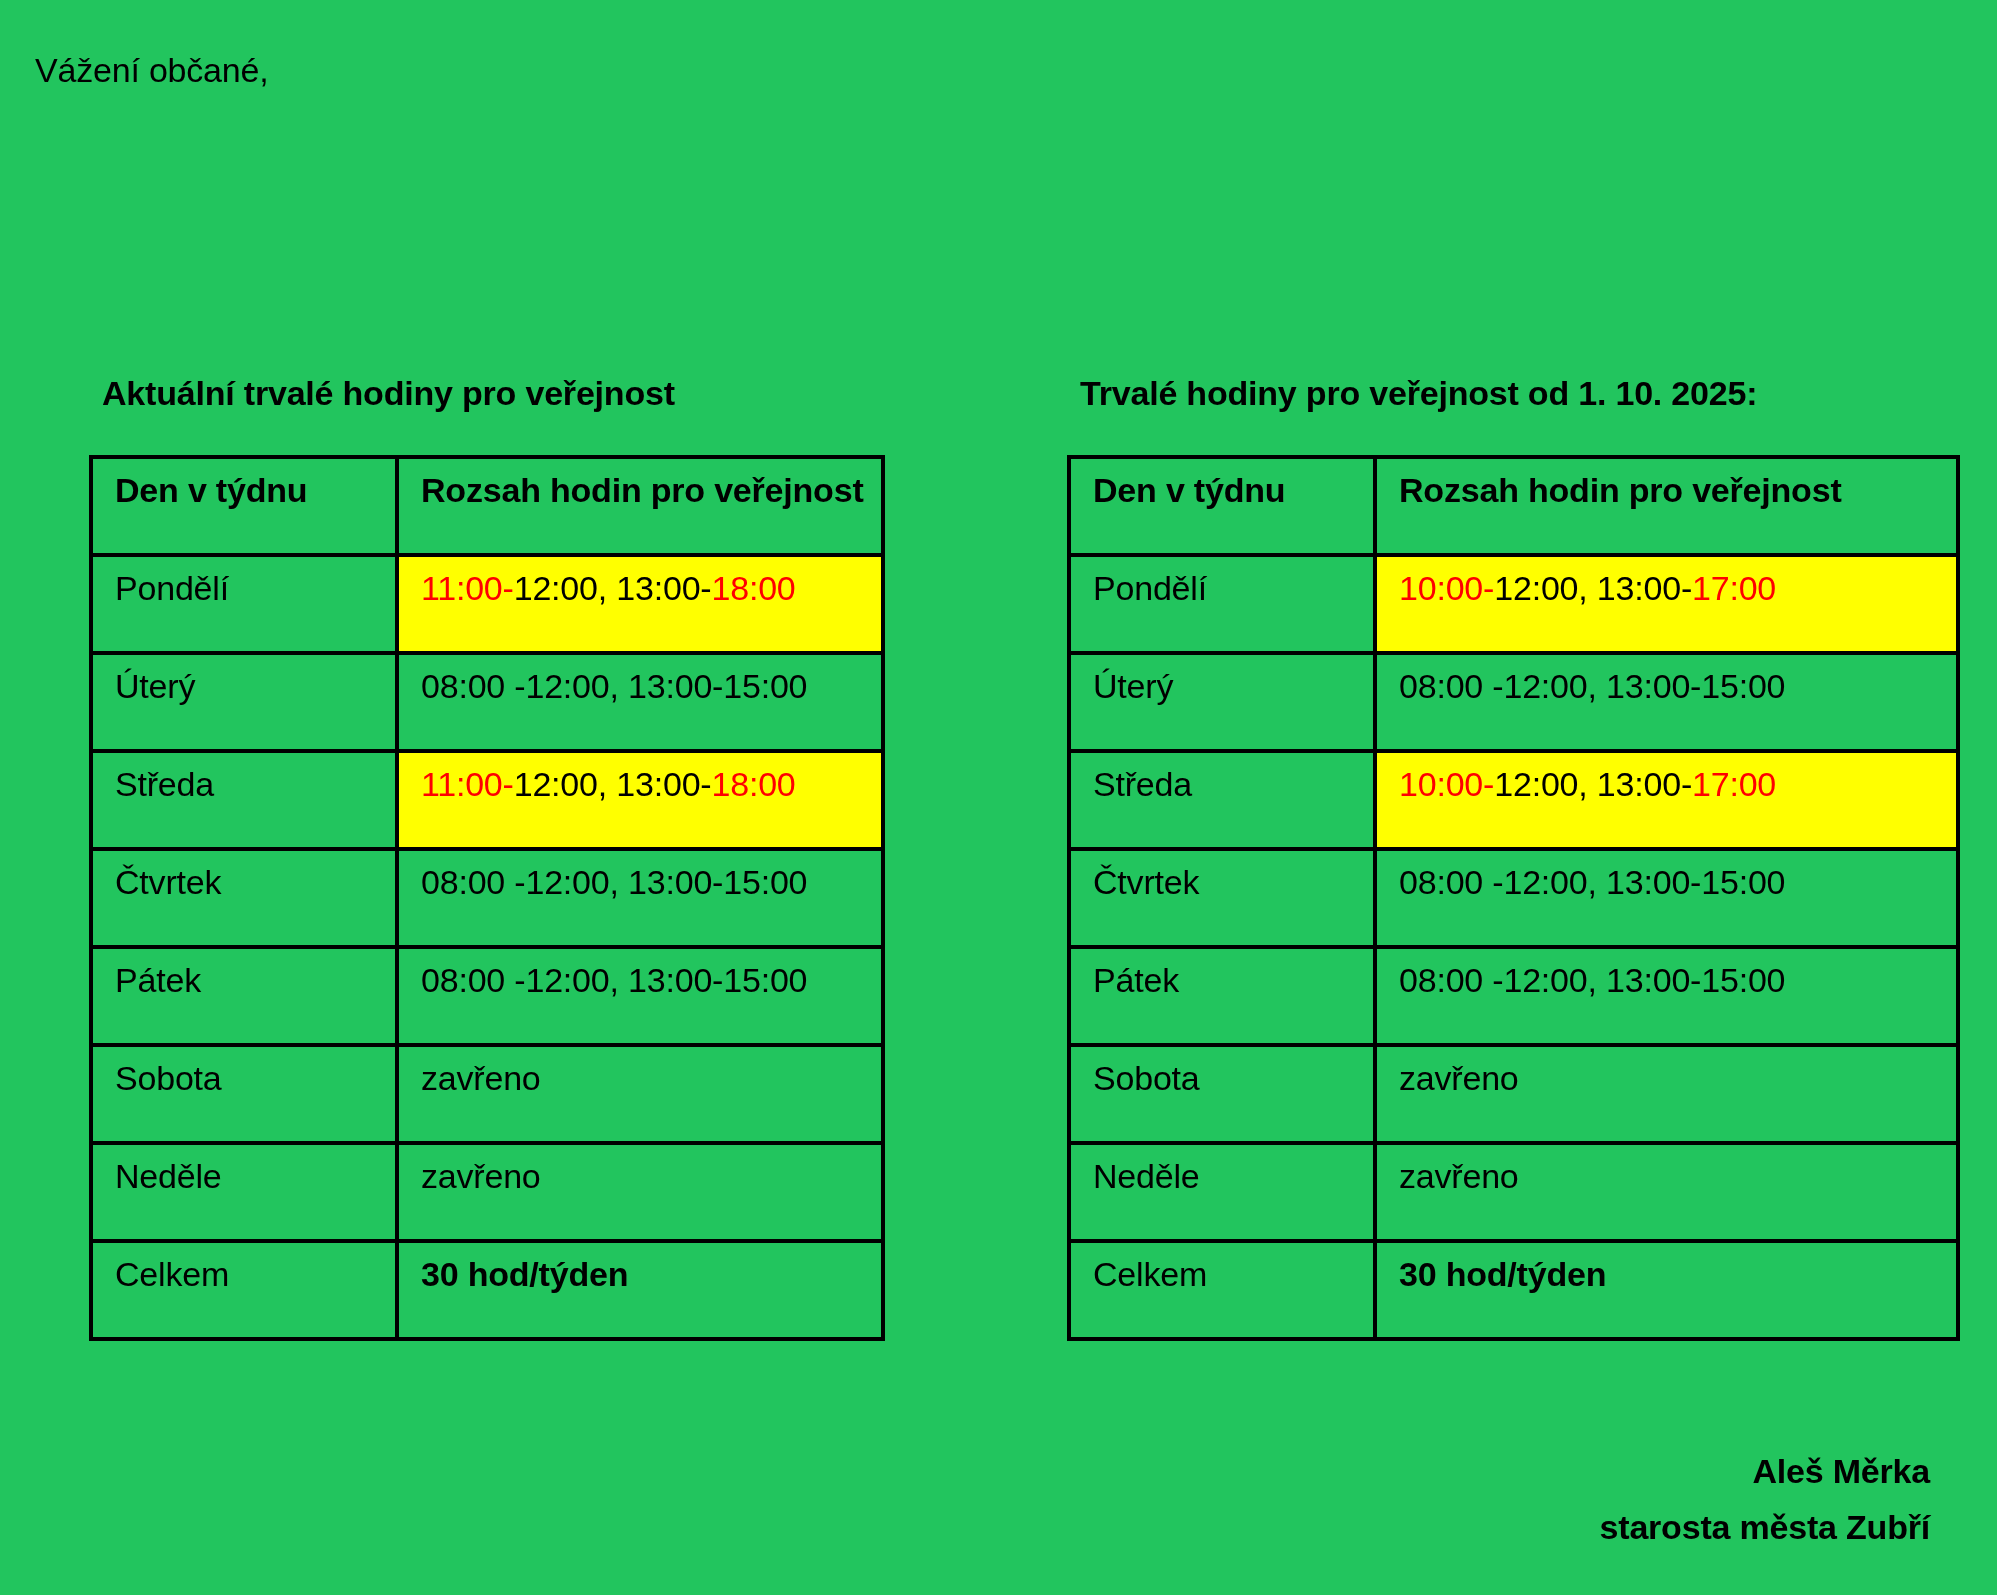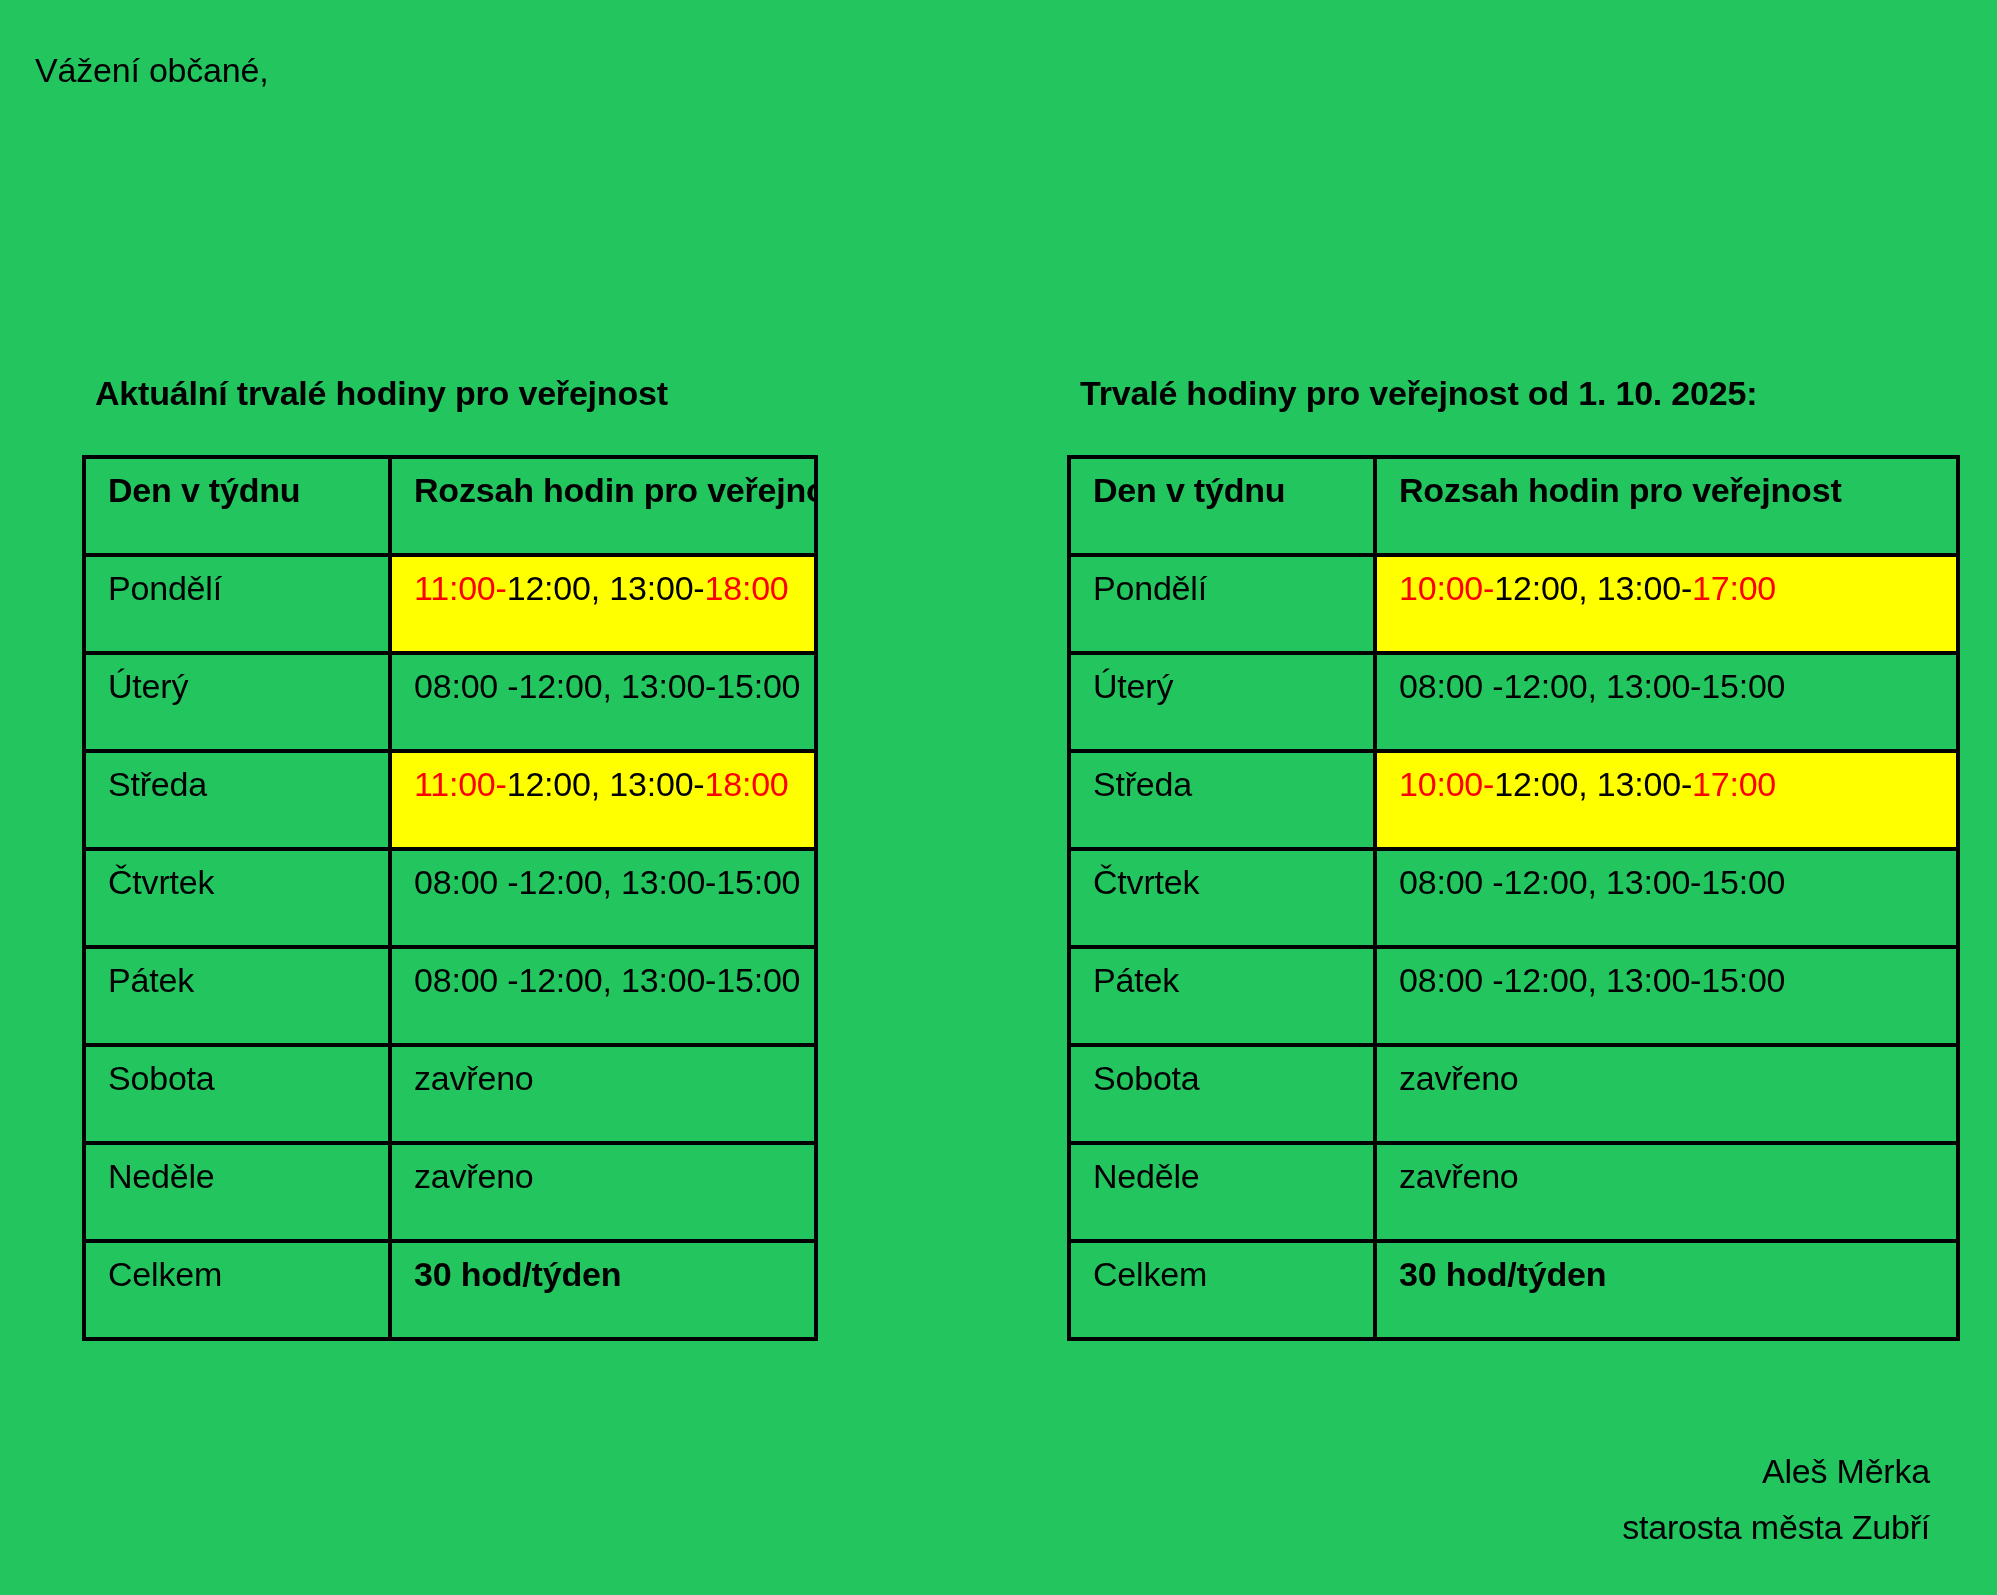--- a/index.html
+++ b/index.html
@@ -23,21 +23,21 @@
   .intro-body{
     position:absolute;
     top:96px;
     left:35px;
     width:1922px;
     font-size:34px;
     line-height:60px;
   }
   .intro-body b{font-weight:bold;}
   .table-block{position:absolute;top:371px;}
-  .table-block.left{left:82px;width:736px;}
+  .table-block.left{left:89px;width:796px;}
   .table-block.right{left:1067px;width:893px;}
   .table-title{
     font-size:34px;
     font-weight:bold;
     margin:0 0 0 13px;
     line-height:44px;
     white-space:nowrap;
   }
   table.hours{
     border-collapse:collapse;
@@ -64,20 +64,21 @@
   .seg{color:#000000;margin-top:17px;}
   .seg.red{color:var(--accent-red,#ff0000);}
   .seg.bold{font-weight:bold;}
   .signature{
     position:absolute;
     top:1443px;
     right:67px;
     text-align:right;
     font-size:34px;
     line-height:56px;
+    font-weight:bold;
   }
 </style>
 </head>
 <body>
 
 <div class="page">
 
   <p class="intro-salutation">Vážení občané,</p>
 
 

